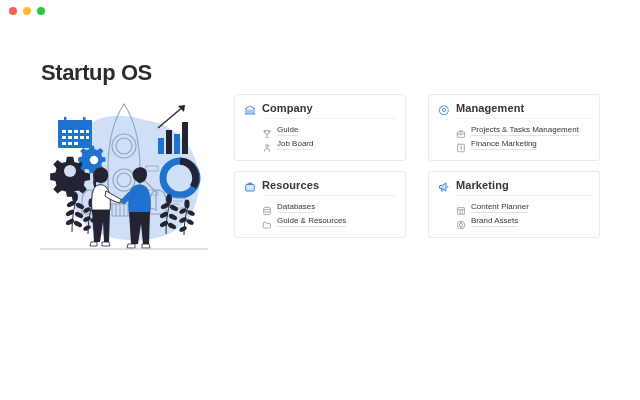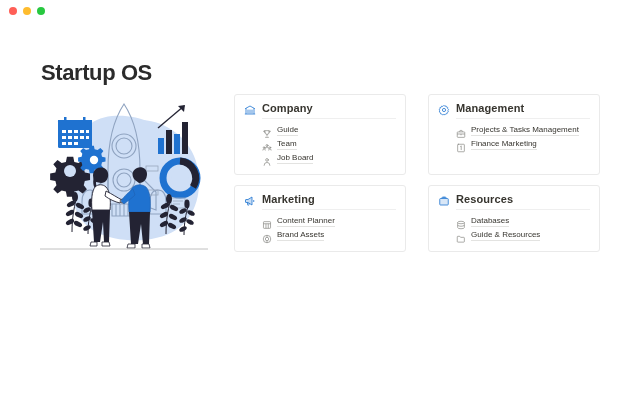--- a/index.html
+++ b/index.html
@@ -318,33 +318,20 @@
                 <path d="M7 5 H4 a3 3 0 0 0 3 3"></path>
               <path d="M17 5 h3 a3 3 0 0 1 -3 3"></path>
                 <path d="M12 13 v4 M8.5 20 h7"></path>
             </svg>
           </span>
           <span class="itm-label">Guide</span>
         </div>
         <div class="card-item">
           <span class="itm-icon">
             <svg viewBox="0 0 24 24" width="10" height="10" fill="none" stroke="#5b5b55" stroke-width="1.7" stroke-linecap="round">
-              <circle cx="12" cy="6" r="2.4"></circle>
-                <path d="M8.5 13 a3.5 3.5 0 0 1 7 0"></path>
-              <circle cx="5" cy="11" r="2"></circle>
-                <path d="M2 17 a3 3 0 0 1 6 0"></path>
-              <circle cx="19" cy="11" r="2"></circle>
-                <path d="M16 17 a3 3 0 0 1 6 0"></path>
-            </svg>
-          </span>
-          <span class="itm-label">Team</span>
-        </div>
-        <div class="card-item">
-          <span class="itm-icon">
-            <svg viewBox="0 0 24 24" width="10" height="10" fill="none" stroke="#5b5b55" stroke-width="1.7" stroke-linecap="round">
               <circle cx="12" cy="7" r="3.2"></circle>
                 <path d="M5 20 a7 7 0 0 1 14 0"></path>
             </svg>
           </span>
           <span class="itm-label">Job Board</span>
         </div>
       </div>
     </div>
 
     <div class="card">
@@ -380,20 +367,55 @@
           </span>
           <span class="itm-label">Finance Marketing</span>
         </div>
       </div>
     </div>
 
     <div class="card">
       <div class="card-header">
         <span class="hdr-icon">
           <svg viewBox="0 0 24 24" width="12" height="12" fill="none" stroke="#2b7cd3" stroke-width="1.7" stroke-linejoin="round">
+            <rect x="3.5" y="7" width="17" height="13" rx="1.5" fill="#2b7cd3" fill-opacity="0.18"></rect>
+            <path d="M8 7 V4.5 h8 V7"></path>
+            <path d="M10 4.5 h4"></path>
+          </svg>
+        </span>
+        <span class="hdr-label">Resources</span>
+      </div>
+      <div class="card-divider"></div>
+      <div class="card-items">
+        <div class="card-item">
+          <span class="itm-icon">
+            <svg viewBox="0 0 24 24" width="10" height="10" fill="none" stroke="#5b5b55" stroke-width="1.7" stroke-linejoin="round">
+              <ellipse cx="12" cy="6" rx="8" ry="3"></ellipse>
+              <path d="M4 6 v12 a8 3 0 0 0 16 0 V6"></path>
+              <path d="M4 12 a8 3 0 0 0 16 0"></path>
+            </svg>
+          </span>
+          <span class="itm-label">Databases</span>
+        </div>
+        <div class="card-item">
+          <span class="itm-icon">
+            <svg viewBox="0 0 24 24" width="10" height="10" fill="none" stroke="#5b5b55" stroke-width="1.7" stroke-linejoin="round">
+              <path d="M3 7 a1.5 1.5 0 0 1 1.5 -1.5 h4.5 l2 2.5 h7.5 A1.5 1.5 0 0 1 20 9.5 V18
+                       a1.5 1.5 0 0 1 -1.5 1.5 h-14 A1.5 1.5 0 0 1 3 18 Z"></path>
+            </svg>
+          </span>
+          <span class="itm-label">Guide &amp; Resources</span>
+        </div>
+      </div>
+    </div>
+
+    <div class="card">
+      <div class="card-header">
+        <span class="hdr-icon">
+          <svg viewBox="0 0 24 24" width="12" height="12" fill="none" stroke="#2b7cd3" stroke-width="1.7" stroke-linejoin="round">
             <path d="M4 9 h4 l8 -5 v16 l-8 -5 H4 a1 1 0 0 1 -1 -1 V10 a1 1 0 0 1 1 -1 Z" fill="#2b7cd3" fill-opacity="0.25"></path>
             <path d="M7 15 v4 a1.5 1.5 0 0 0 3 0 v-3"></path>
             <path d="M19 10 a3 3 0 0 1 0 4"></path>
           </svg>
         </span>
         <span class="hdr-label">Marketing</span>
       </div>
       <div class="card-divider"></div>
       <div class="card-items">
         <div class="card-item">
@@ -411,49 +433,14 @@
               <circle cx="12" cy="12" r="9"></circle>
               <circle cx="12" cy="12" r="4"></circle>
               <path d="M12 3 v5 M12 16 v5"></path>
             </svg>
           </span>
           <span class="itm-label">Brand Assets</span>
         </div>
       </div>
     </div>
 
-    <div class="card">
-      <div class="card-header">
-        <span class="hdr-icon">
-          <svg viewBox="0 0 24 24" width="12" height="12" fill="none" stroke="#2b7cd3" stroke-width="1.7" stroke-linejoin="round">
-            <rect x="3.5" y="7" width="17" height="13" rx="1.5" fill="#2b7cd3" fill-opacity="0.18"></rect>
-            <path d="M8 7 V4.5 h8 V7"></path>
-            <path d="M10 4.5 h4"></path>
-          </svg>
-        </span>
-        <span class="hdr-label">Resources</span>
-      </div>
-      <div class="card-divider"></div>
-      <div class="card-items">
-        <div class="card-item">
-          <span class="itm-icon">
-            <svg viewBox="0 0 24 24" width="10" height="10" fill="none" stroke="#5b5b55" stroke-width="1.7" stroke-linejoin="round">
-              <ellipse cx="12" cy="6" rx="8" ry="3"></ellipse>
-              <path d="M4 6 v12 a8 3 0 0 0 16 0 V6"></path>
-              <path d="M4 12 a8 3 0 0 0 16 0"></path>
-            </svg>
-          </span>
-          <span class="itm-label">Databases</span>
-        </div>
-        <div class="card-item">
-          <span class="itm-icon">
-            <svg viewBox="0 0 24 24" width="10" height="10" fill="none" stroke="#5b5b55" stroke-width="1.7" stroke-linejoin="round">
-              <path d="M3 7 a1.5 1.5 0 0 1 1.5 -1.5 h4.5 l2 2.5 h7.5 A1.5 1.5 0 0 1 20 9.5 V18
-                       a1.5 1.5 0 0 1 -1.5 1.5 h-14 A1.5 1.5 0 0 1 3 18 Z"></path>
-            </svg>
-          </span>
-          <span class="itm-label">Guide &amp; Resources</span>
-        </div>
-      </div>
-    </div>
-
   </div>
 </div>
 
 </body></html>

